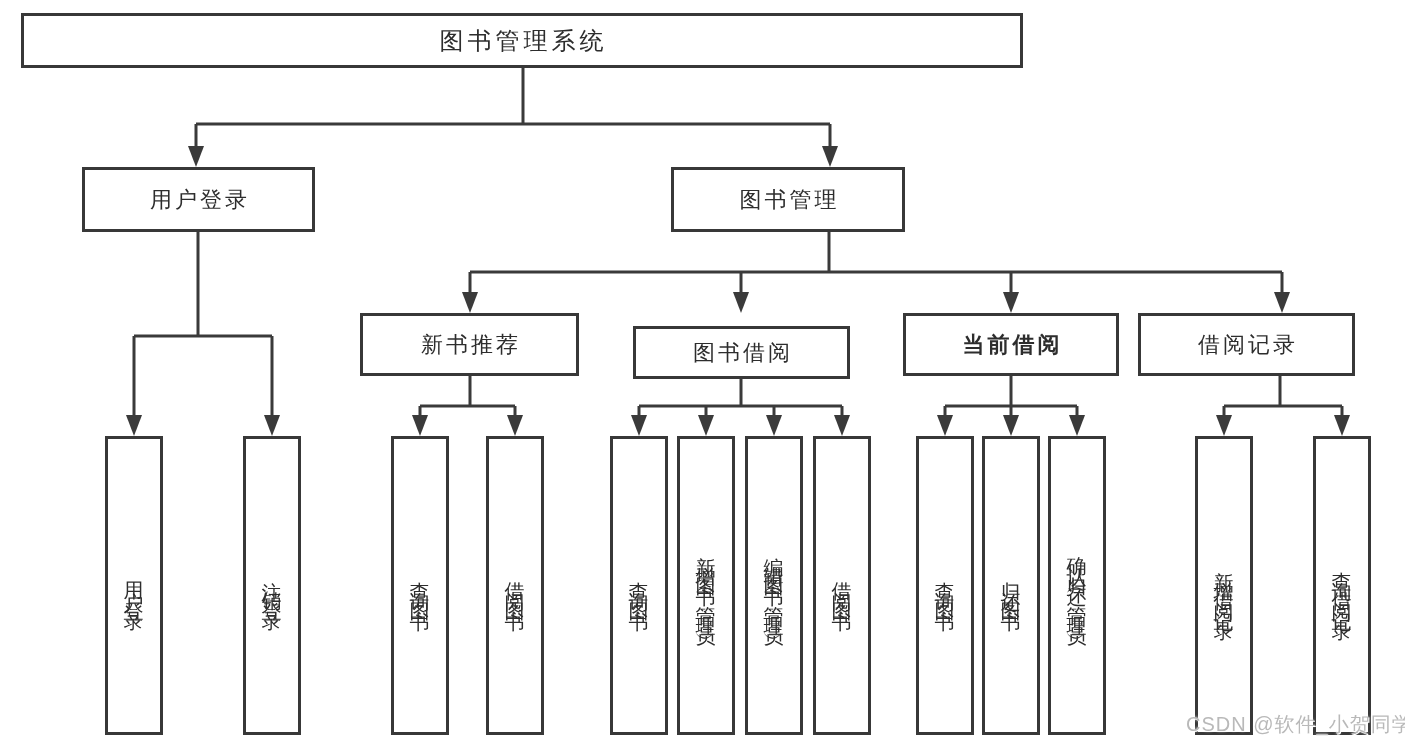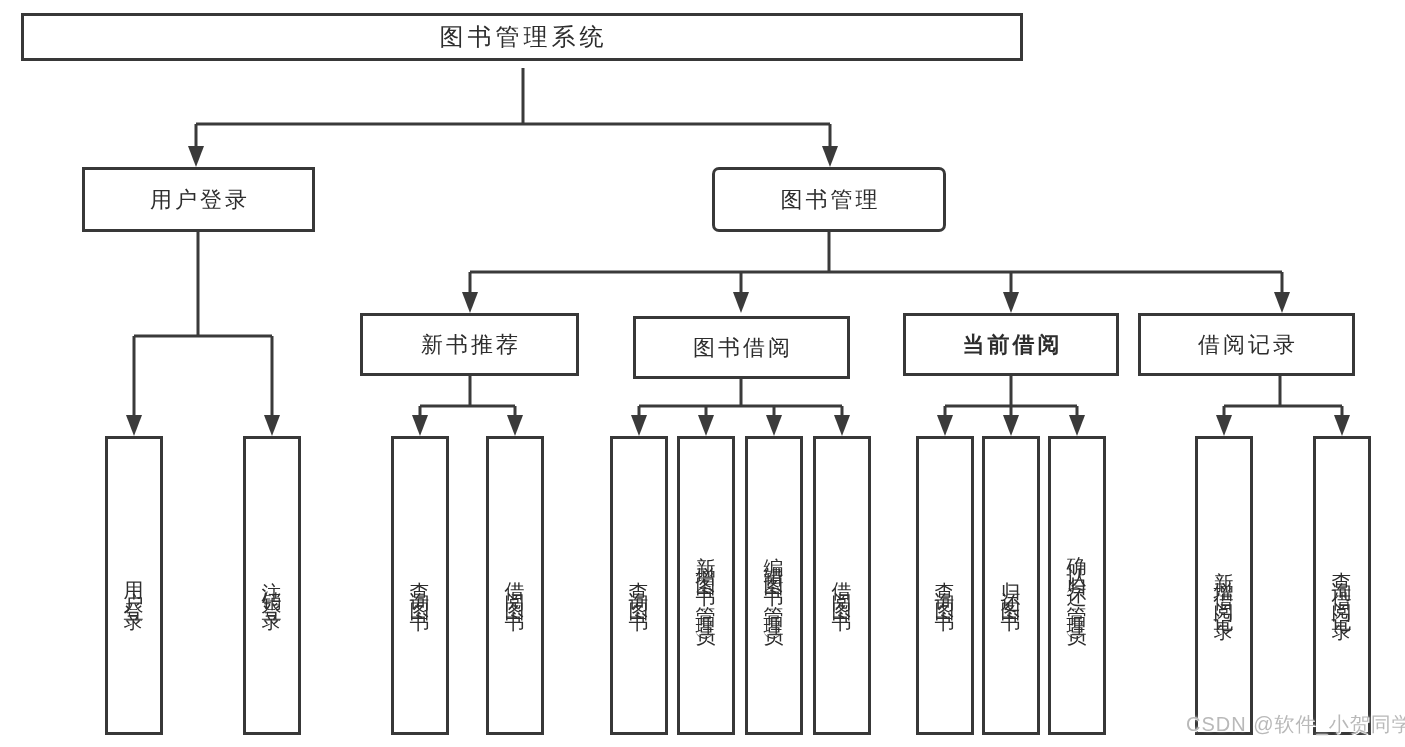--- a/index.html
+++ b/index.html
@@ -110,35 +110,35 @@
       <polygon points="766,415 782,415 774,436"></polygon>
       <polygon points="834,415 850,415 842,436"></polygon>
       <polygon points="937,415 953,415 945,436"></polygon>
       <polygon points="1003,415 1019,415 1011,436"></polygon>
       <polygon points="1069,415 1085,415 1077,436"></polygon>
       <polygon points="1216,415 1232,415 1224,436"></polygon>
       <polygon points="1334,415 1350,415 1342,436"></polygon>
     </g>
   </svg>
 
-  <div class="node root-node" style="left:21px; top:13px; width:1002px; height:48px;">
+  <div class="node root-node" style="left:21px; top:13px; width:1002px; height:55px;">
     <div class="hlabel">图书管理系统</div>
   </div>
 
   <div class="node l1-node" style="left:82px; top:167px; width:233px; height:65px;">
     <div class="hlabel">用户登录</div>
   </div>
-  <div class="node l1-node" style="left:712px; top:167px; width:234px; height:65px;border-radius:7px;">
+  <div class="node l1-node" style="left:671px; top:167px; width:234px; height:65px;">
     <div class="hlabel">图书管理</div>
   </div>
 
   <div class="node l2-node" style="left:360px; top:313px; width:219px; height:63px;">
     <div class="hlabel">新书推荐</div>
   </div>
-  <div class="node l2-node" style="left:633px; top:316px; width:217px; height:63px;">
+  <div class="node l2-node" style="left:633px; top:326px; width:217px; height:53px;">
     <div class="hlabel">图书借阅</div>
   </div>
   <div class="node l2-node" style="left:903px; top:313px; width:216px; height:63px;font-weight:bold;">
     <div class="hlabel">当前借阅</div>
   </div>
   <div class="node l2-node" style="left:1138px; top:313px; width:217px; height:63px;">
     <div class="hlabel">借阅记录</div>
   </div>
 
   <div class="node leaf" style="left:105px;">

